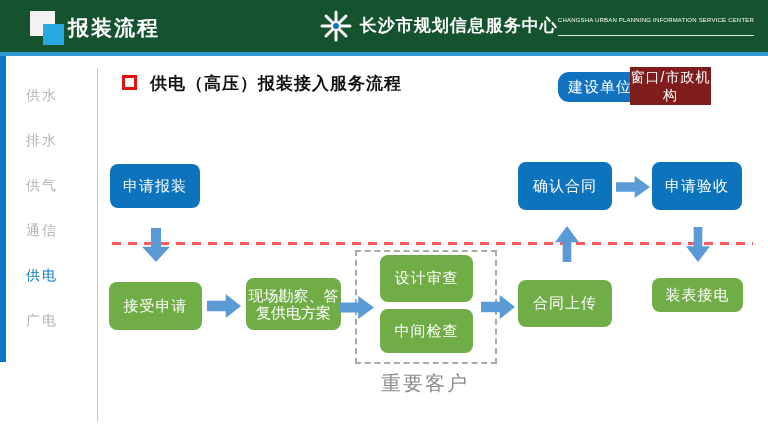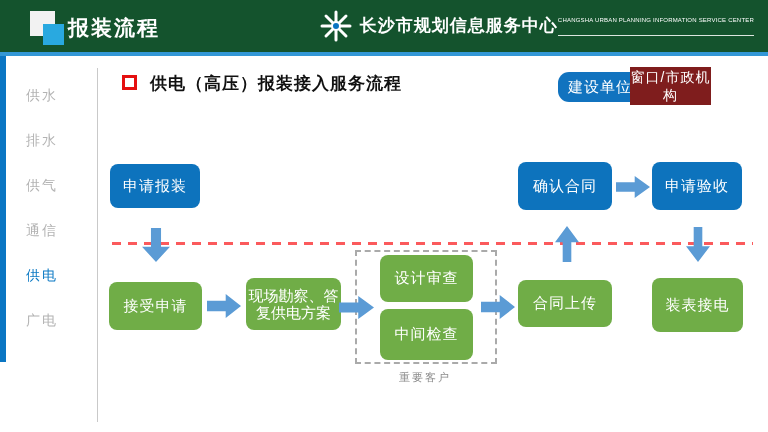--- a/index.html
+++ b/index.html
@@ -33,21 +33,21 @@
     color:#fff;font-size:14px;line-height:18px;display:flex;align-items:center;justify-content:center;text-align:center;letter-spacing:1px;}
   
   .red-dash{position:absolute;left:112px;top:242px;width:641px;height:3px;
     background:repeating-linear-gradient(90deg,#fb5a5c 0 9px,transparent 9px 16px);}
   .box{position:absolute;border-radius:8px;color:#ffffff;display:flex;align-items:center;justify-content:center;
     text-align:center;font-size:15px;letter-spacing:1px;}
   .box.blue{background:#0d73bd;}
   .box.green{background:#70ad47;}
   .box.small-text{font-size:15px;line-height:17px;padding:0 2px;letter-spacing:0;}
   .dashed-group{position:absolute;left:355px;top:250px;width:138px;height:110px;border:2px dashed #aaaaaa;background:transparent;}
-  .group-label{position:absolute;left:355px;top:370px;width:140px;text-align:center;color:#8c8c8c;font-size:11px;font-weight:500;letter-spacing:2px;}
+  .group-label{position:absolute;left:355px;top:370px;width:140px;text-align:center;color:#8c8c8c;font-size:20px;font-weight:500;letter-spacing:2px;}
   .arrow{position:absolute;background:#5b9bd5;}
   .arrow.right{clip-path:polygon(0 28%,55% 28%,55% 0,100% 50%,55% 100%,55% 72%,0 72%);}
   .arrow.down{clip-path:polygon(32% 0,68% 0,68% 55%,100% 55%,50% 100%,0 55%,32% 55%);}
   .arrow.up{clip-path:polygon(50% 0,100% 45%,68% 45%,68% 100%,32% 100%,32% 45%,0 45%);}
 </style>
 </head>
 <body>
 
 <div class="page">
 
@@ -90,27 +90,27 @@
   <div class="legend-green">窗口/市政机构</div>
 
   <div class="red-dash"></div>
 
   <div class="box green" style="left:109px;top:282px;width:93px;height:48px;">接受申请</div>
   <div class="box blue" style="left:110px;top:164px;width:90px;height:44px;">申请报装</div>
   <div class="box green small-text" style="left:246px;top:278px;width:91px;height:52px;">现场勘察、答复供电方案</div>
 
   <div class="dashed-group"></div>
   <div class="box green" style="left:380px;top:255px;width:93px;height:47px;">设计审查</div>
-  <div class="box green" style="left:380px;top:309px;width:93px;height:51px;">中间检查</div>
+  <div class="box green" style="left:380px;top:309px;width:93px;height:44px;">中间检查</div>
   <div class="group-label">重要客户</div>
 
   <div class="box green" style="left:518px;top:280px;width:94px;height:47px;">合同上传</div>
   <div class="box blue" style="left:518px;top:162px;width:94px;height:48px;">确认合同</div>
   <div class="box blue" style="left:652px;top:162px;width:90px;height:48px;">申请验收</div>
-  <div class="box green" style="left:652px;top:278px;width:91px;height:54px;">装表接电</div>
+  <div class="box green" style="left:652px;top:278px;width:91px;height:34px;">装表接电</div>
 
   <div class="arrow down" style="left:142px;top:228px;width:28px;height:34px;"></div>
   <div class="arrow right" style="left:207px;top:294px;width:34px;height:24px;"></div>
   <div class="arrow right" style="left:339px;top:296px;width:35px;height:23px;"></div>
   <div class="arrow right" style="left:481px;top:295px;width:34px;height:24px;"></div>
   <div class="arrow up" style="left:555px;top:226px;width:24px;height:36px;"></div>
   <div class="arrow right" style="left:616px;top:176px;width:34px;height:22px;"></div>
   <div class="arrow down" style="left:686px;top:227px;width:24px;height:35px;"></div>
 
 </div>

